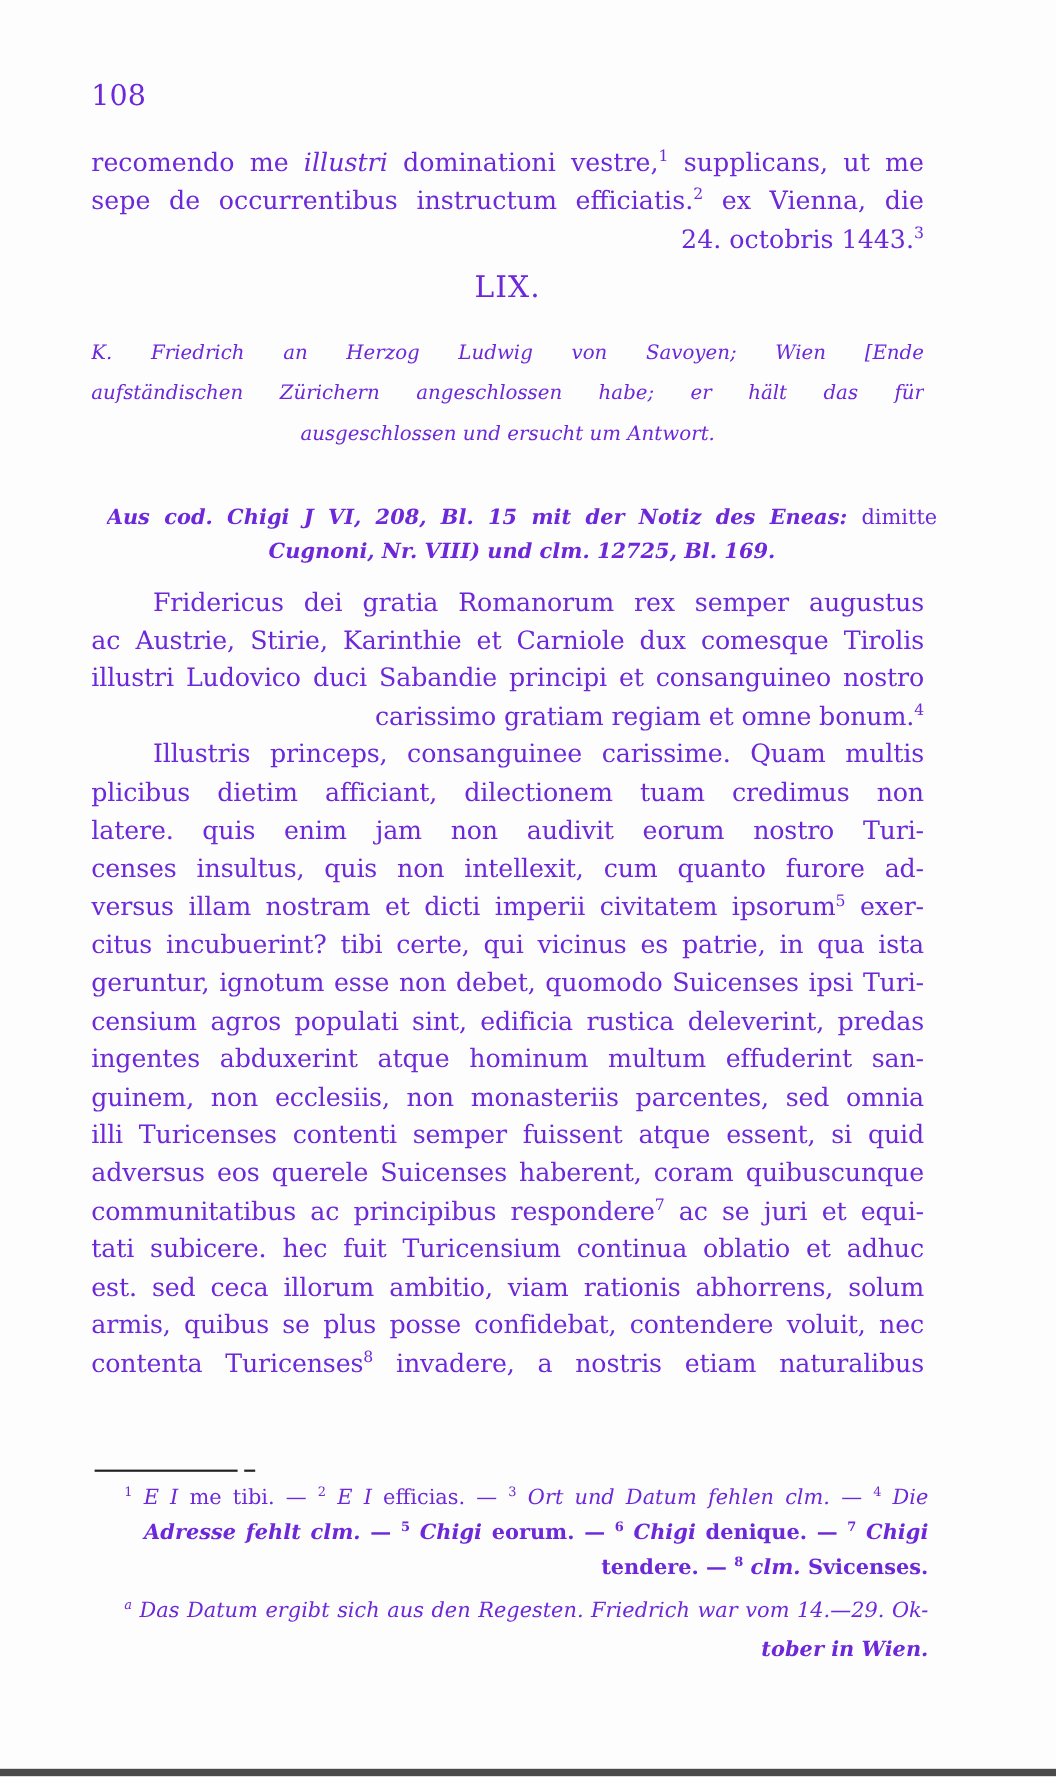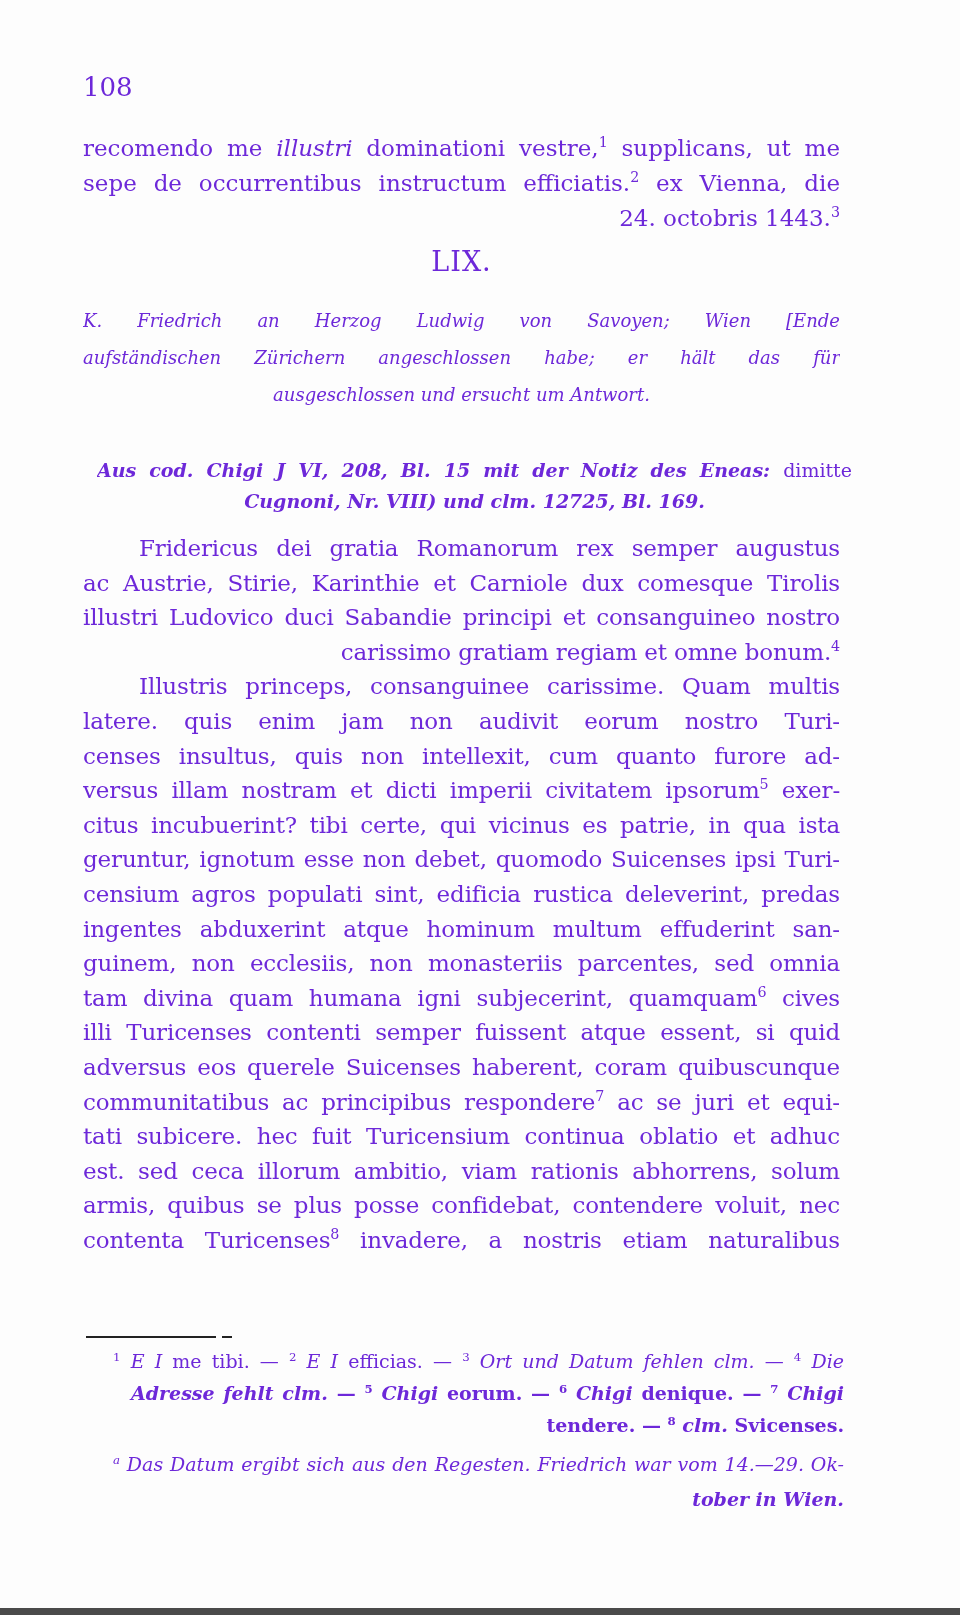--- a/index.html
+++ b/index.html
@@ -71,29 +71,29 @@
 
   <div class="abs main">
     <div class="para">
         <div class="tl a-j ind"><span>Fridericus dei gratia Romanorum rex semper augustus</span></div>
         <div class="tl a-j"><span>ac Austrie, Stirie, Karinthie et Carniole dux comesque Tirolis</span></div>
         <div class="tl a-j"><span>illustri Ludovico duci Sabandie principi et consanguineo nostro</span></div>
         <div class="tl a-l"><span>carissimo gratiam regiam et omne bonum.</span><span class="sup">4</span></div>
       </div>
     <div class="para">
         <div class="tl a-j ind"><span>Illustris princeps, consanguinee carissime. Quam multis</span></div>
+        <div class="tl a-j"><span>plicibus dietim afficiant, dilectionem tuam credimus non</span></div>
         <div class="tl a-j"><span>latere. quis enim jam non audivit eorum nostro Turi-</span></div>
         <div class="tl a-j"><span>censes insultus, quis non intellexit, cum quanto furore ad-</span></div>
         <div class="tl a-j"><span>versus illam nostram et dicti imperii civitatem ipsorum</span><span class="sup">5</span><span> exer-</span></div>
         <div class="tl a-j"><span>citus incubuerint? tibi certe, qui vicinus es patrie, in qua ista</span></div>
         <div class="tl a-j"><span>geruntur, ignotum esse non debet, quomodo Suicenses ipsi Turi-</span></div>
         <div class="tl a-j"><span>censium agros populati sint, edificia rustica deleverint, predas</span></div>
         <div class="tl a-j"><span>ingentes abduxerint atque hominum multum effuderint san-</span></div>
         <div class="tl a-j"><span>guinem, non ecclesiis, non monasteriis parcentes, sed omnia</span></div>
-        <div class="tl a-j"><span>tam divina quam humana igni subjecerint, quamquam</span><span class="sup">6</span><span> cives</span></div>
         <div class="tl a-j"><span>illi Turicenses contenti semper fuissent atque essent, si quid</span></div>
         <div class="tl a-j"><span>adversus eos querele Suicenses haberent, coram quibuscunque</span></div>
         <div class="tl a-j"><span>communitatibus ac principibus respondere</span><span class="sup">7</span><span> ac se juri et equi-</span></div>
         <div class="tl a-j"><span>tati subicere. hec fuit Turicensium continua oblatio et adhuc</span></div>
         <div class="tl a-j"><span>est. sed ceca illorum ambitio, viam rationis abhorrens, solum</span></div>
         <div class="tl a-j"><span>armis, quibus se plus posse confidebat, contendere voluit, nec</span></div>
         <div class="tl a-j"><span>contenta Turicenses</span><span class="sup">8</span><span> invadere, a nostris etiam naturalibus Austrie</span></div>
       </div>
   </div>
 

